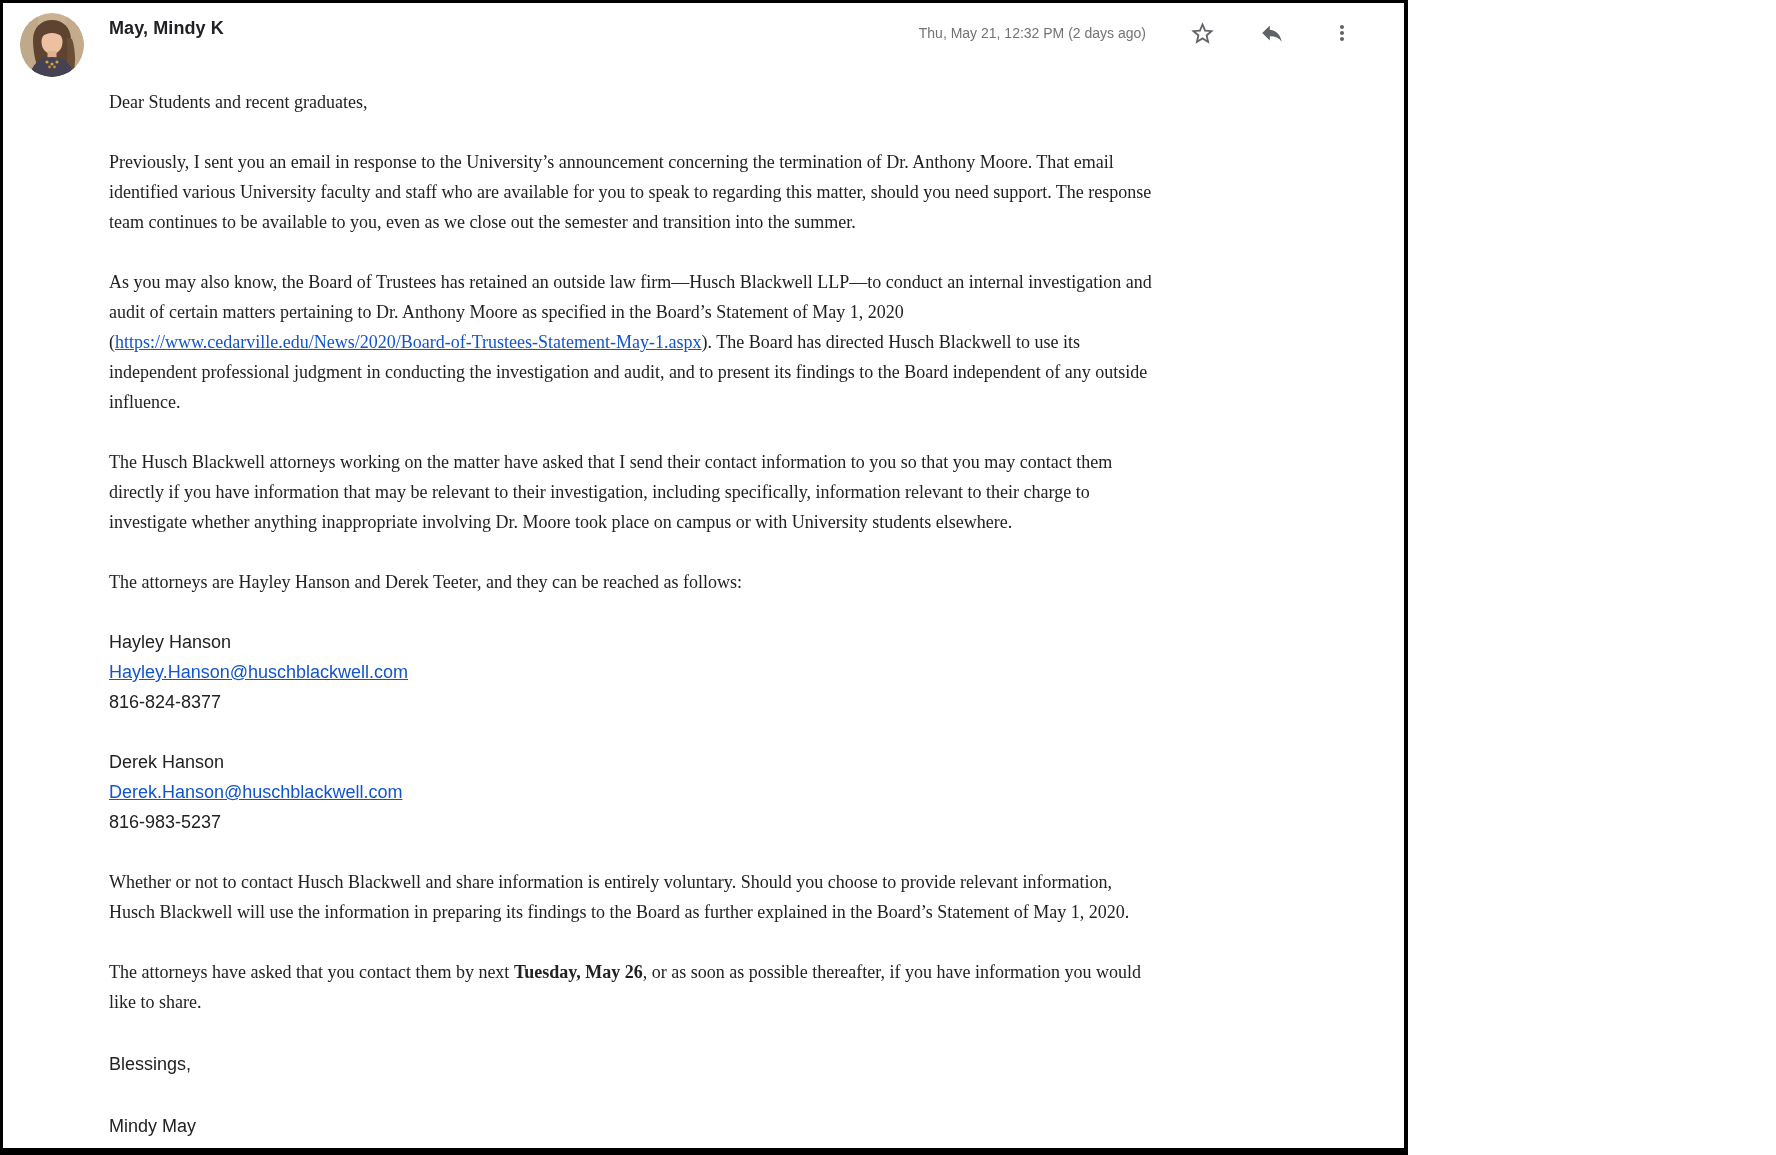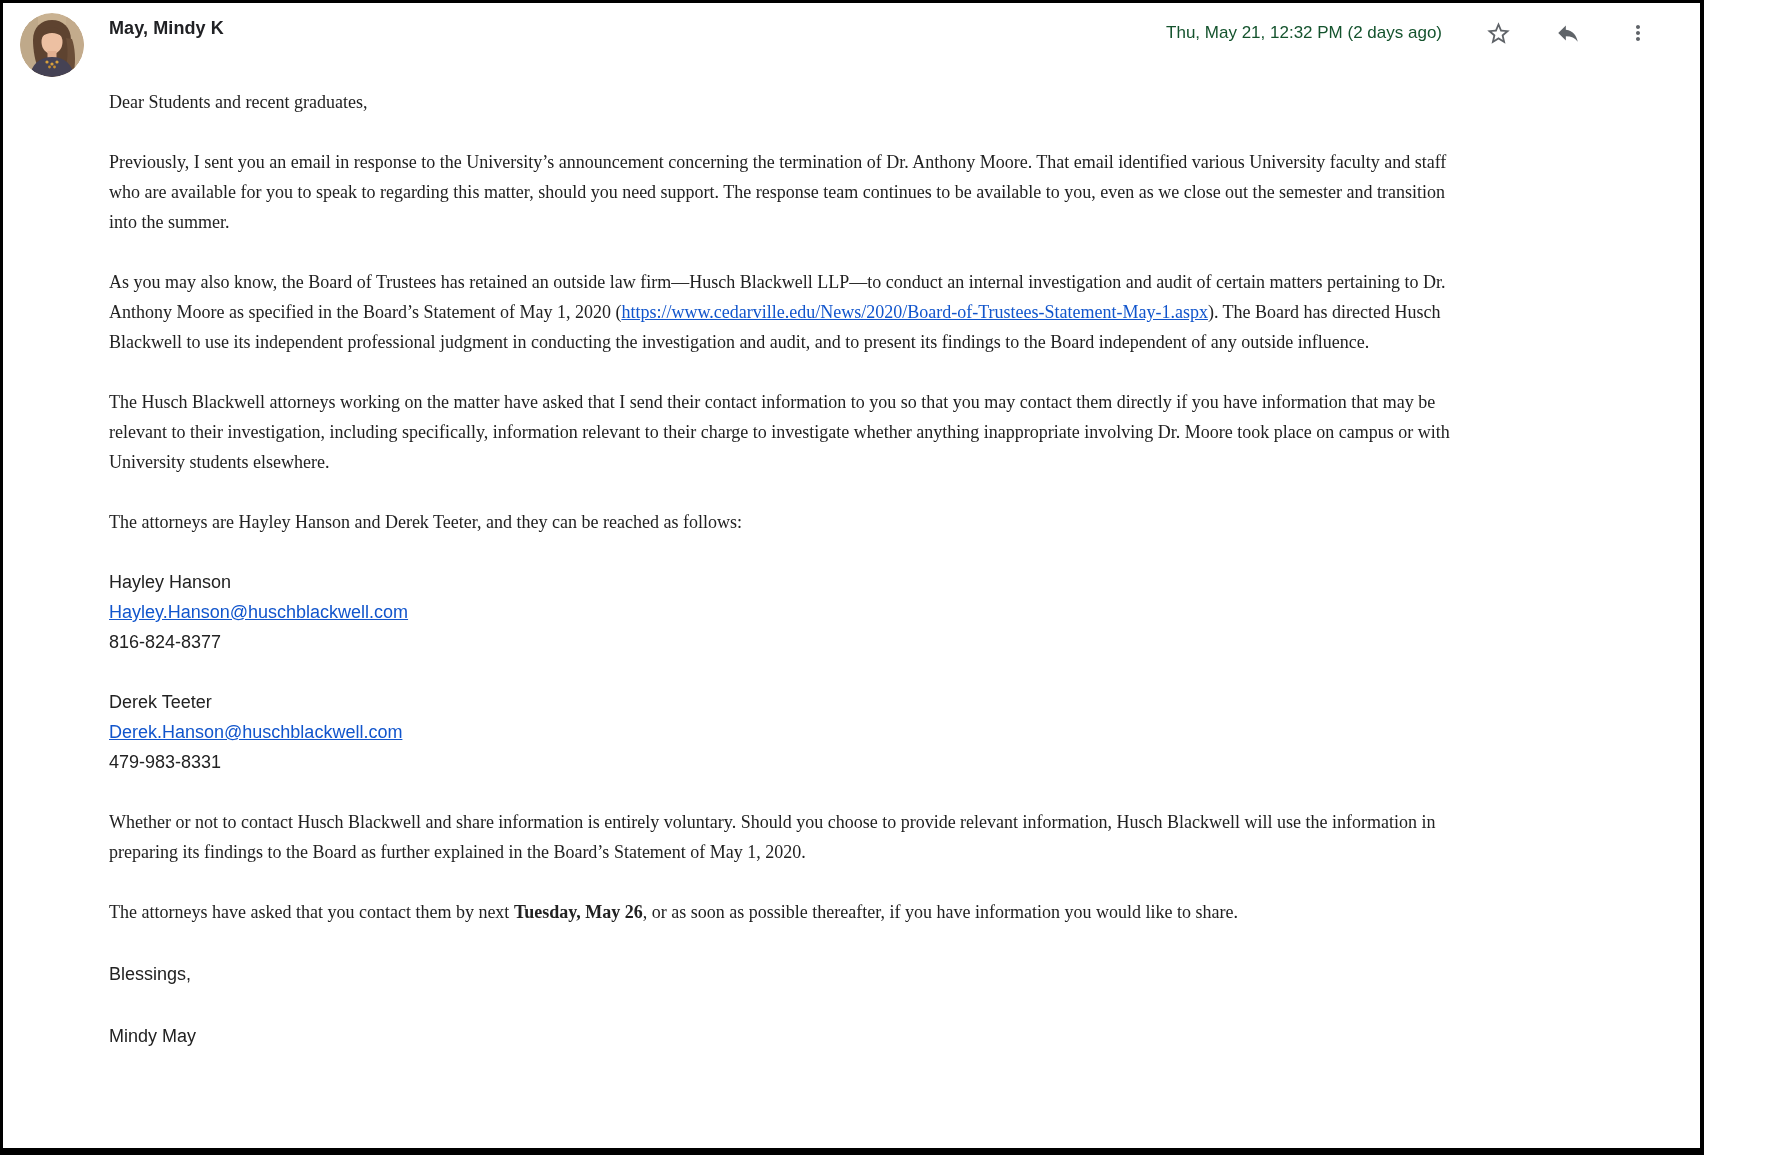--- a/index.html
+++ b/index.html
@@ -1,20 +1,20 @@
 <!DOCTYPE html>
 <html><head>
 <meta charset="utf-8">
 <style>
   * { margin: 0; padding: 0; box-sizing: border-box; }
   html, body { background: #ffffff; }
   body { font-family: "Liberation Sans", "DejaVu Sans", sans-serif; }
 
   .screen {
-    width: 1704px;
+    width: 1408px;
     height: 1155px;
     background: #ffffff;
     border-left: 3px solid #000;
     border-top: 3px solid #000;
     border-right: 4px solid #000;
     border-bottom: 7px solid #000;
     overflow: hidden;
     position: relative;
   }
 
@@ -40,22 +40,22 @@
     color: #202124;
     letter-spacing: 0.1px;
   }
   .header-right {
     margin-left: auto;
     display: flex;
     align-items: center;
     margin-top: 6px;
   }
   .timestamp {
-    font-size: 17px;
-    color: #14532d;
+    font-size: 14px;
+    color: #737373;
     white-space: nowrap;
   }
   .icon-btn {
     width: 28px;
     height: 28px;
     margin-left: 42px;
     border: none;
     background: transparent;
     padding: 0;
     cursor: pointer;
@@ -156,23 +156,23 @@
 
     <p>The attorneys are Hayley Hanson and Derek Teeter, and they can be reached as follows:</p>
 
     <div class="contact-block">
       <div>Hayley Hanson</div>
       <div><a class="link">Hayley.Hanson@huschblackwell.com</a></div>
       <div>816-824-8377</div>
     </div>
 
     <div class="contact-block">
-      <div>Derek Teeter</div>
+      <div>Derek Hanson</div>
       <div><a class="link">Derek.Hanson@huschblackwell.com</a></div>
-      <div>479-983-8331</div>
+      <div>816-983-5237</div>
     </div>
 
     <p>Whether or not to contact Husch Blackwell and share information is entirely voluntary. Should you choose to provide relevant information, Husch Blackwell will use the information in preparing its findings to the Board as further explained in the Board’s Statement of May 1, 2020.</p>
 
     <p><span>The attorneys have asked that you contact them by next </span><span class="bold">Tuesday, May 26</span><span>, or as soon as possible thereafter, if you have information you would like to share.</span></p>
 
     <div class="closing-block">
       <div>Blessings,</div>
       <div>Mindy May</div>
     </div>

